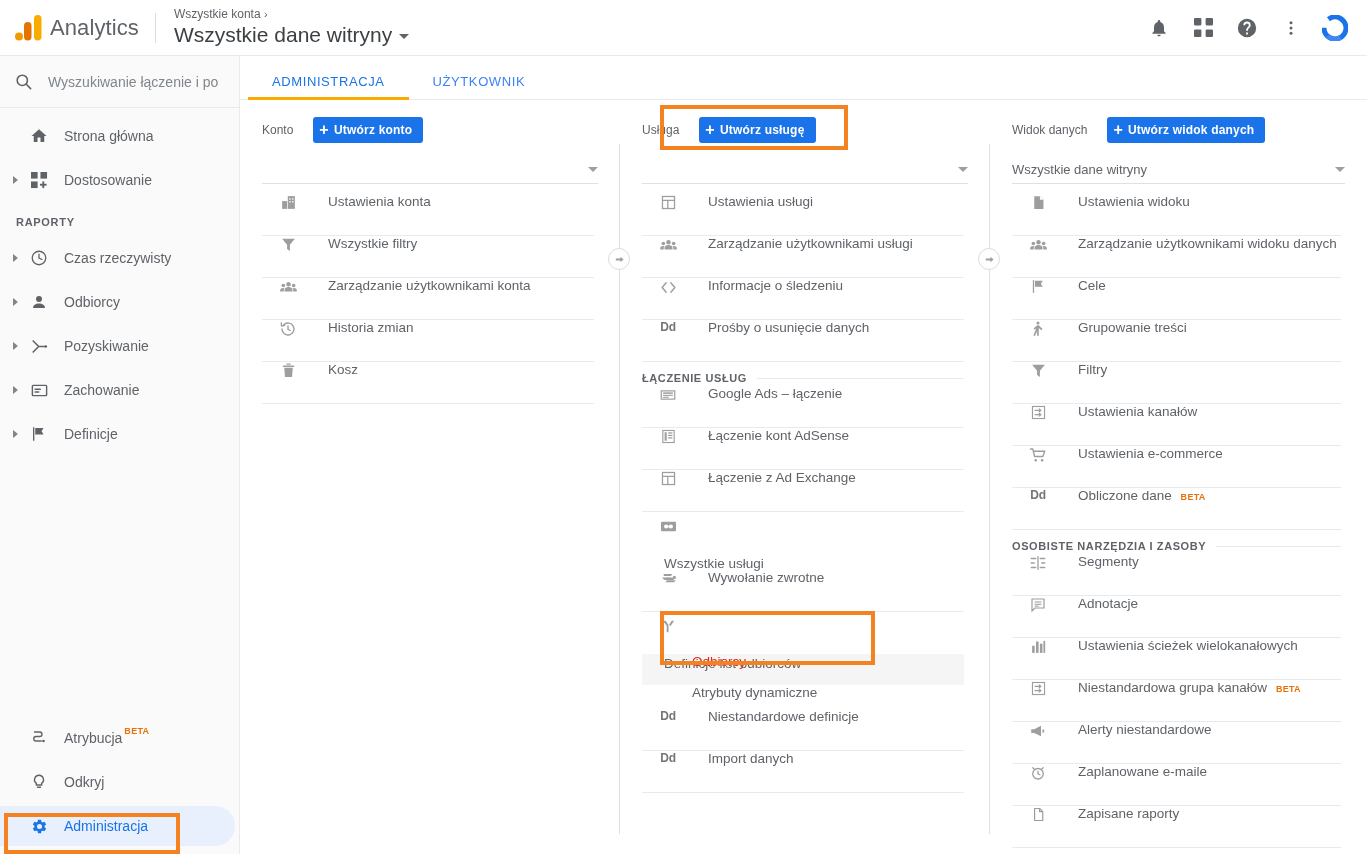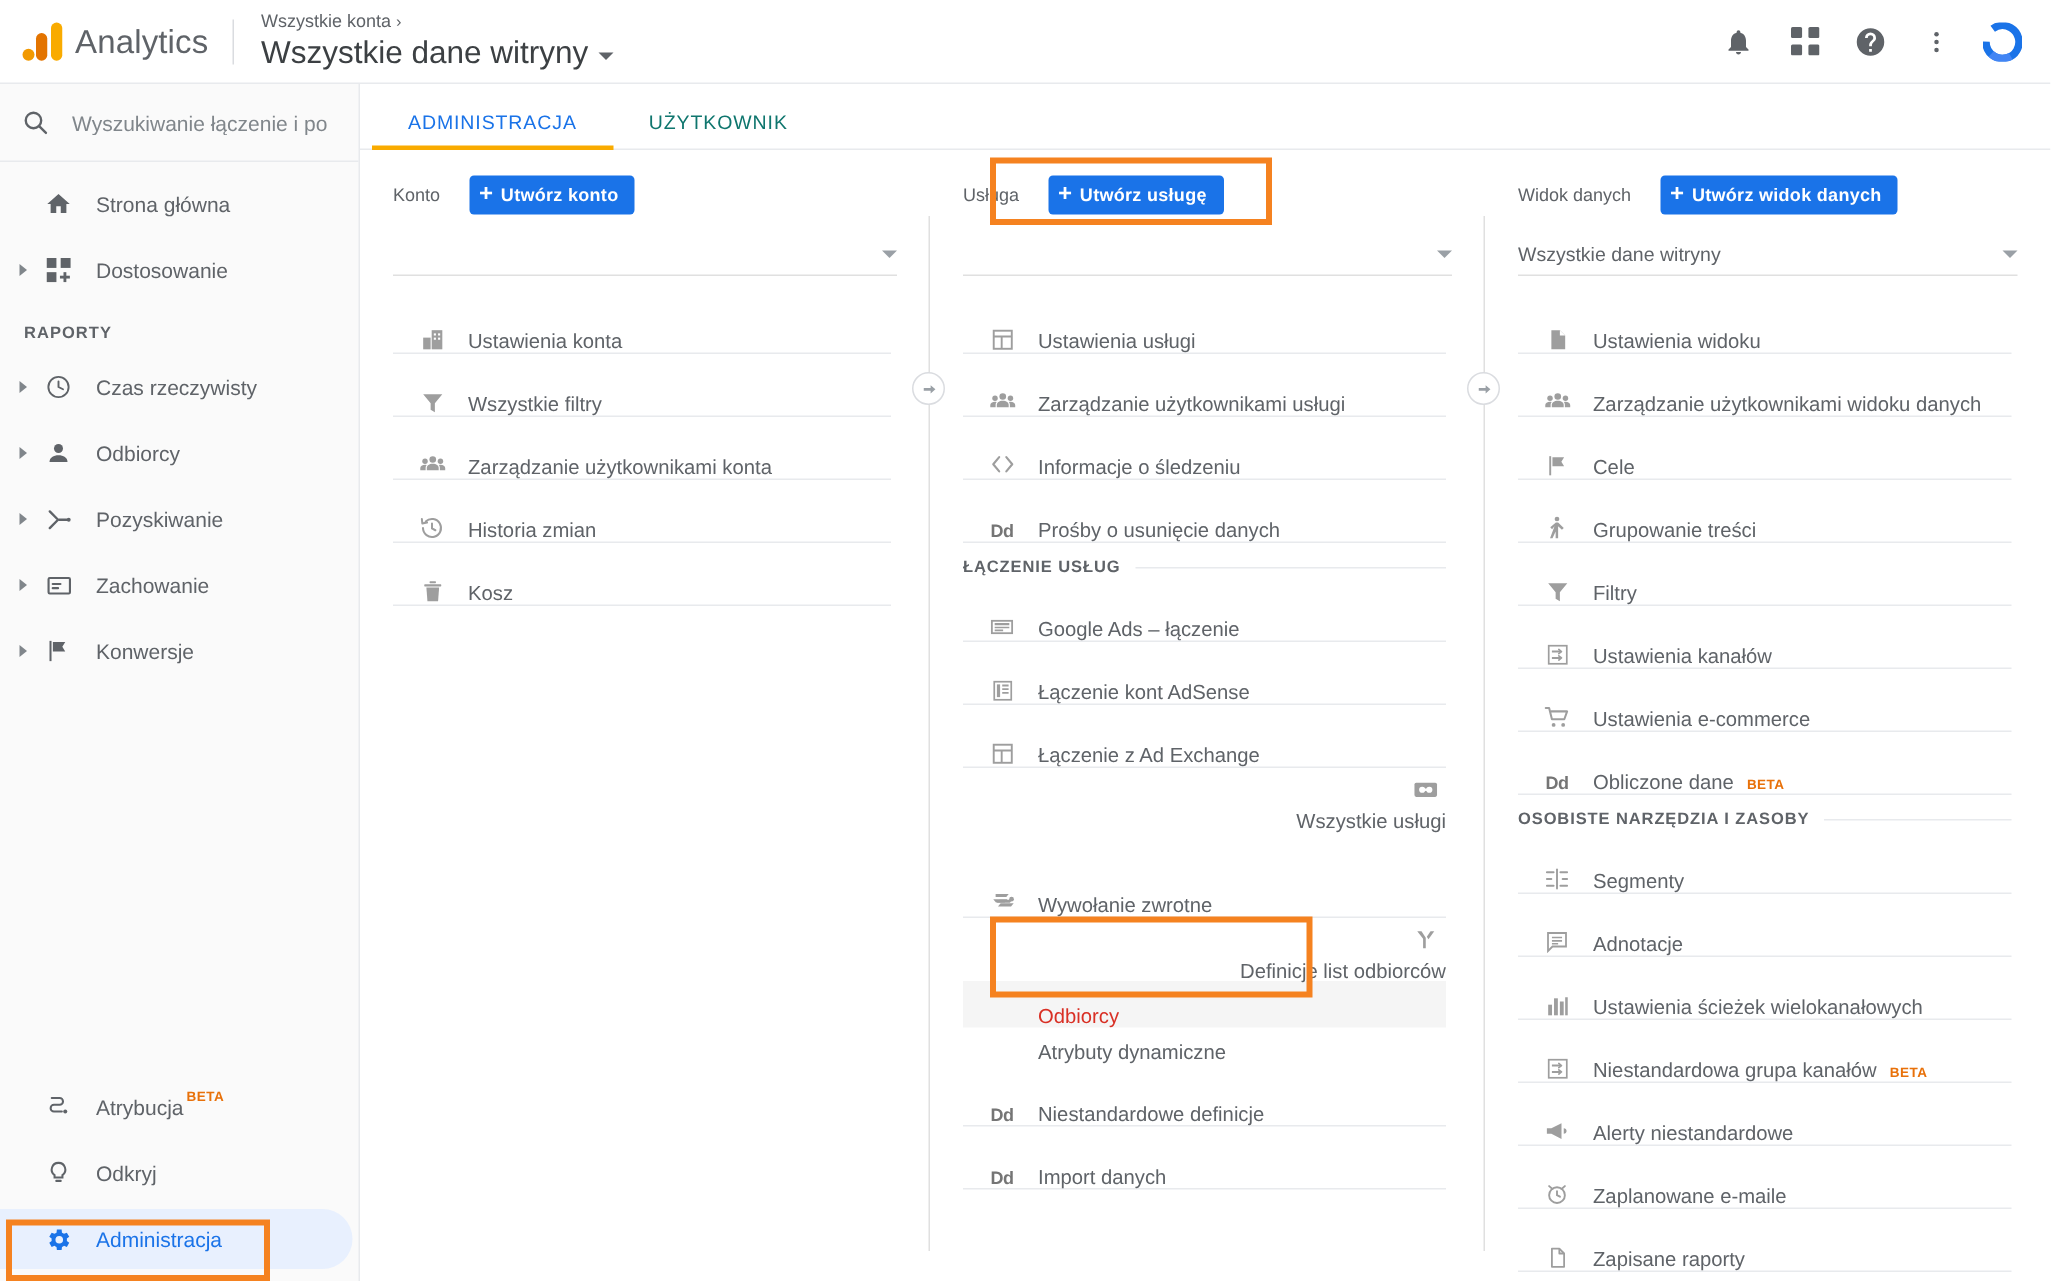--- a/index.html
+++ b/index.html
@@ -96,21 +96,21 @@
   .nav-item.pill-active .nav-label { position:relative; z-index:1; }
   .nav-item.pill-active .nav-ico { color:#1a73e8; }
 
   
   .main { position:absolute; top:56px; left:240px; width:1127px; height:798px; background:#fff; }
   .tabs {
     height:44px; display:flex; align-items:flex-end; border-bottom:1px solid #e8eaed;
     padding-left: 8px; background:#fff;
   }
   .tab {
-    font-size:13px; letter-spacing:.6px; color:#0f766e; padding: 0 24px 10px;
+    font-size:13px; letter-spacing:.6px; color:#3b82f6; padding: 0 24px 10px;
     cursor:pointer; position:relative; font-weight:500;
   }
   .tab.active { color:#1a73e8; }
   .tab.active::after {
     content:""; position:absolute; left:0; right:0; bottom:-1px; height:3px; background:#f9ab00;
   }
 
   .columns { display:flex; height: 754px; background:#fff; }
   .col { position:relative; padding: 0; }
   .col-konto  { width:380px; }
@@ -134,22 +134,22 @@
     display:flex; align-items:center; justify-content:space-between; cursor:pointer;
   }
   .selector .sel-text { font-size:13px; color:#5f6368; }
   .selector .sel-caret {
     width:0;height:0;border-left:5px solid transparent;border-right:5px solid transparent;
     border-top:5px solid #9aa0a6;
   }
 
   .rows { margin-top: 10px; }
   .row {
-    height:42px; display:flex; align-items:flex-end; cursor:pointer;
-    border-bottom:1px solid #e8eaed; margin: 0 26px 0 22px; padding-left:12px;
+    height:42px; display:flex; align-items:flex-start; cursor:pointer;
+    border-bottom:1px solid #e8eaed; margin: 0 26px 0 22px; padding-left:12px;gap:16px;
   }
   .row .r-ico {
     width:28px; display:flex; align-items:center; justify-content:center;
     color:#9e9e9e; flex:0 0 28px;
   }
   .row .r-label { font-size:13.5px; color:#5f6368; margin-left:10px; white-space:nowrap; }
   .row .dd-ico {
     font-size:12px; font-weight:bold; color:#757575; letter-spacing:-.3px;
   }
   .row.sub { border-bottom:none; height:31px; background:#f5f5f5; }
@@ -342,21 +342,21 @@
       <div class="nav-item">
         <span class="nav-arrow">
             <i></i>
           </span>
         <span class="nav-ico">
           <svg width="18" height="18" viewBox="0 0 24 24" fill="#5f6368">
             <rect x="4" y="3" width="1.8" height="18"></rect>
               <path d="M7 4h11l-2.6 4.2L18 12.5H7z"></path>
           </svg>
         </span>
-        <span class="nav-label">Konwersje</span>
+        <span class="nav-label">Definicje</span>
       </div>
     </div>
 
     <div class="sidebar-bottom">
       <div class="nav-item">
         <span class="nav-arrow"></span>
         <span class="nav-ico">
           <svg width="18" height="18" viewBox="0 0 24 24" fill="none" stroke="#5f6368" stroke-width="1.8">
             <path d="M6 4h7a3 3 0 0 1 0 6H8a3 3 0 0 0 0 6h7" stroke-linecap="round"></path>
             <circle cx="18" cy="16" r="1.8" fill="#5f6368" stroke="none"></circle>

